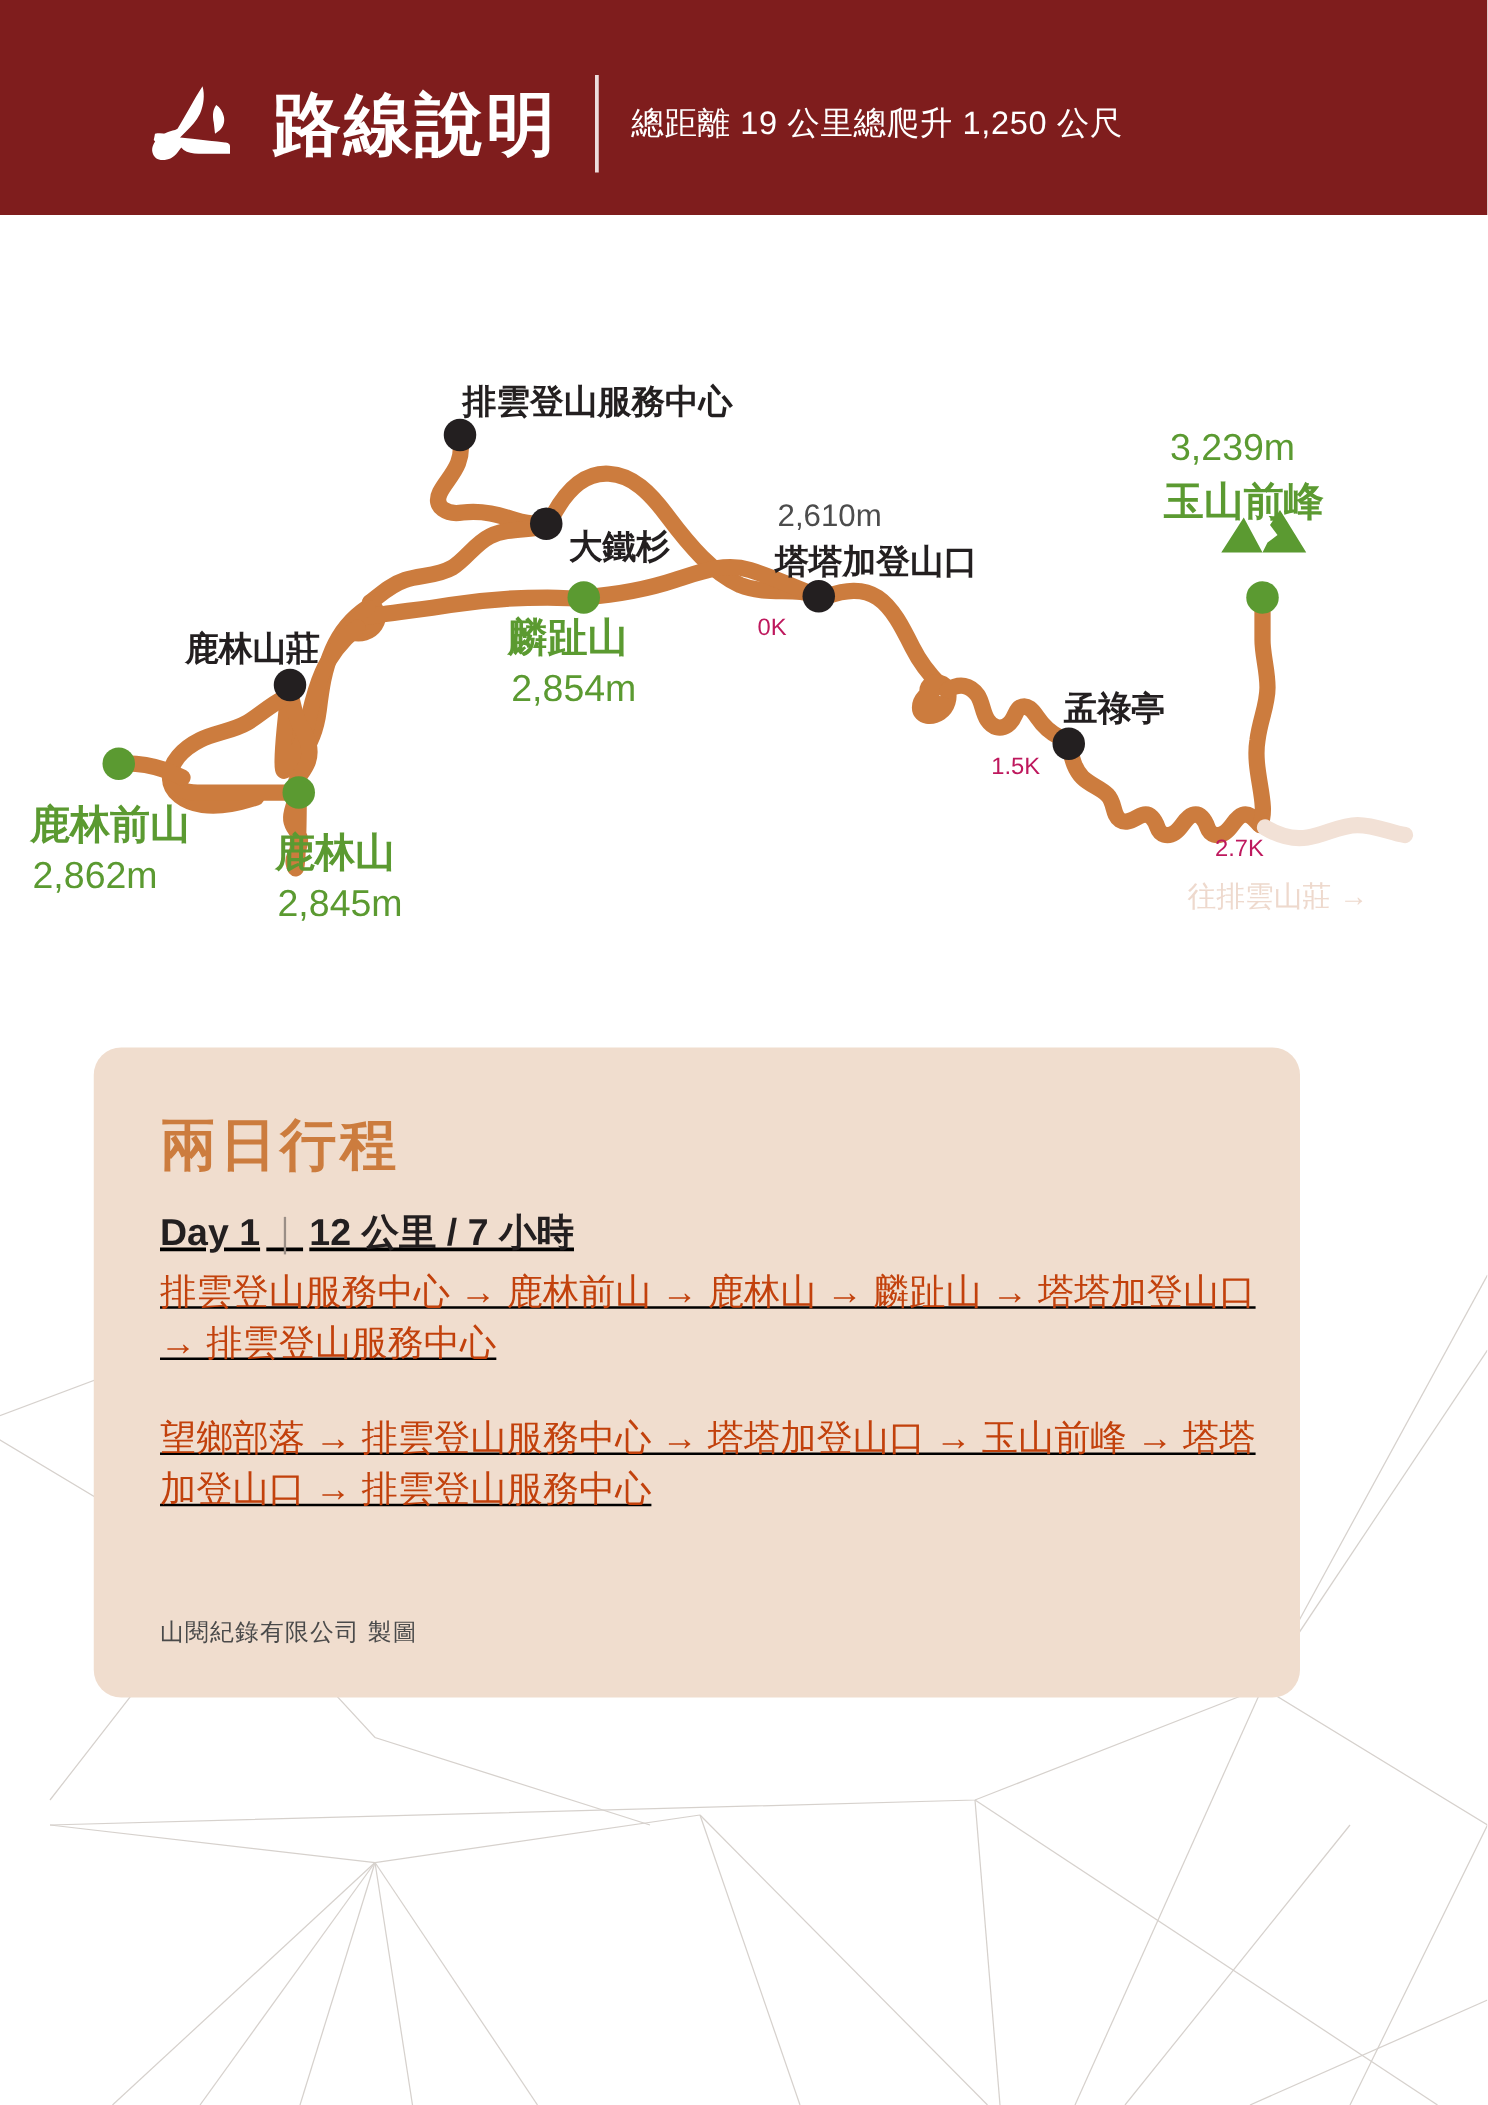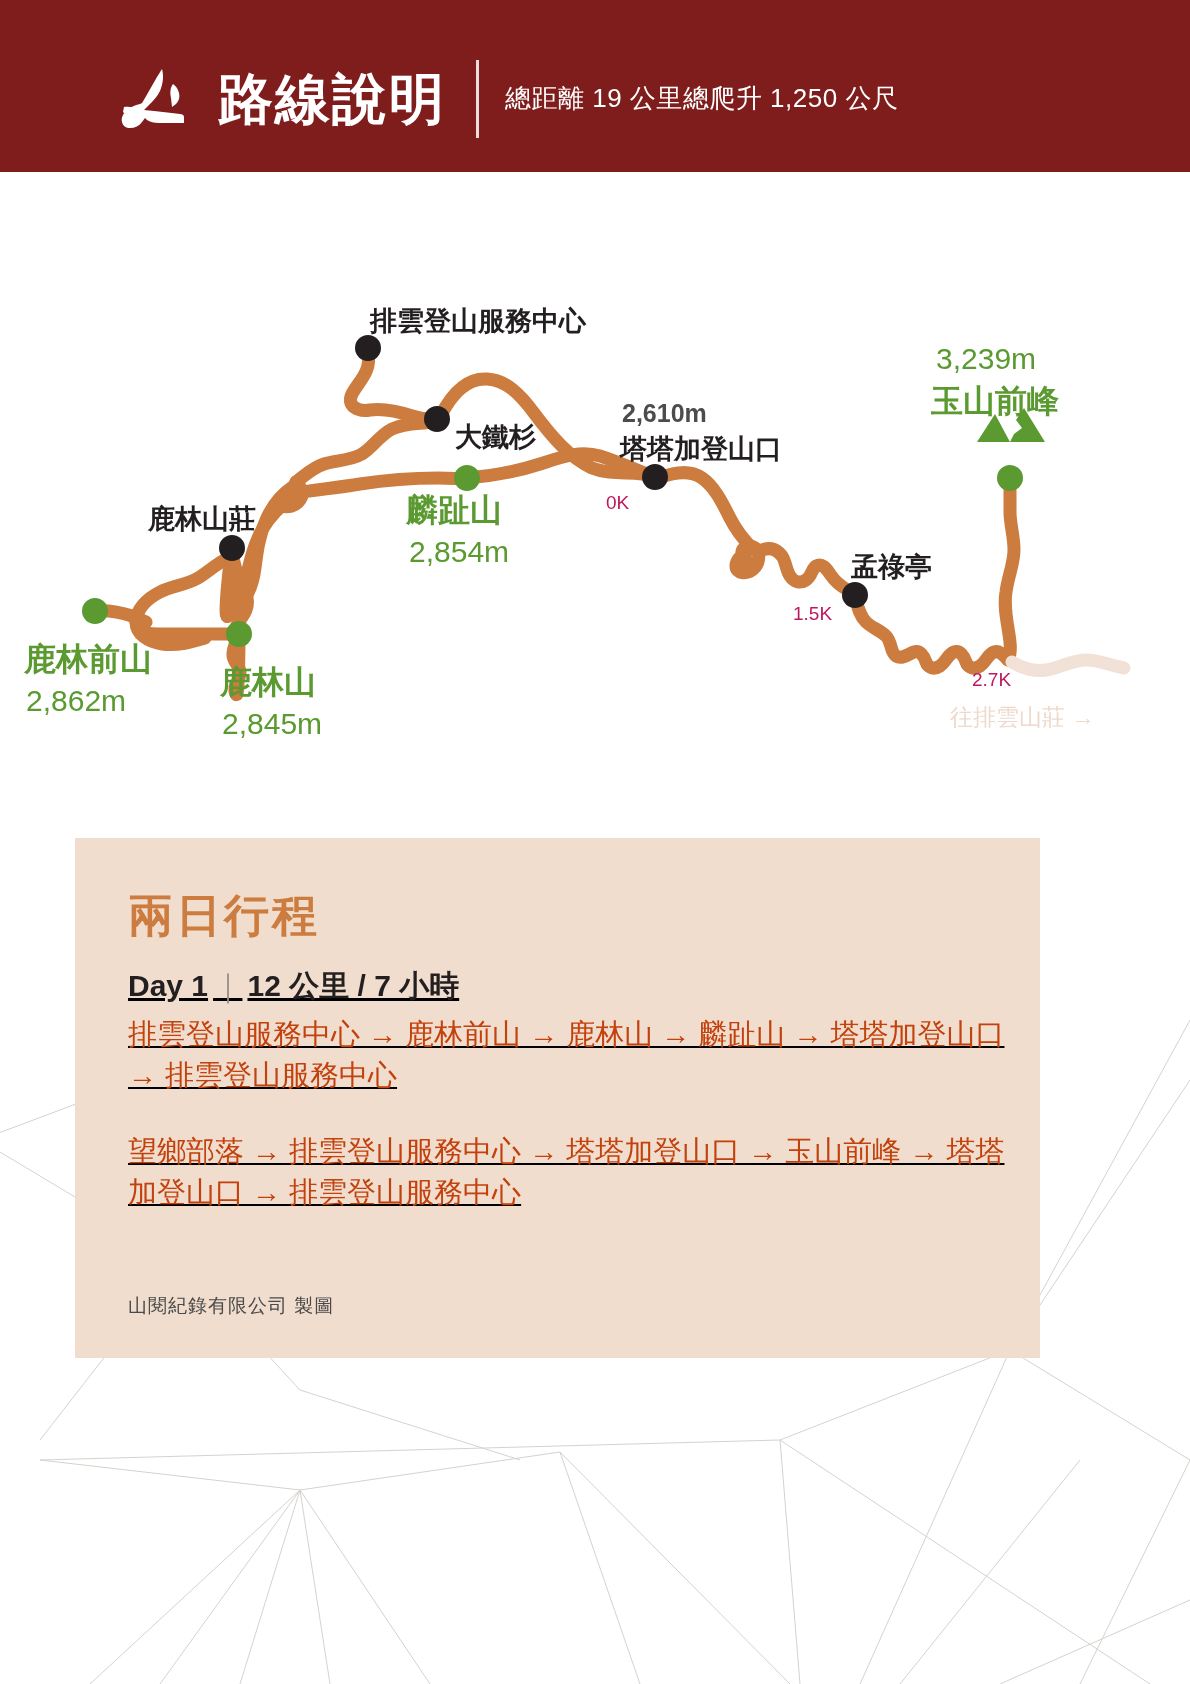--- a/index.html
+++ b/index.html
@@ -32,28 +32,29 @@
     font-size:26px;color:#ffffff;line-height:1.45;white-space:nowrap;
     letter-spacing:.5px;
   }
   
   #map-area{position:absolute;left:0;top:172px;width:946px;height:640px;}
   #map-svg{position:absolute;left:0;top:0;}
   .map-label{position:absolute;white-space:nowrap;line-height:1.12;}
   .lbl-black{color:#231f20;font-weight:bold;font-size:27px;}
   .lbl-green-name{color:#5b9a31;font-weight:bold;font-size:32px;}
   .lbl-green-elev{color:#5b9a31;font-weight:normal;font-size:30px;}
-  .lbl-gray-elev{color:#4c4c4c;font-weight:bold;font-size:25px;}
+  .lbl-gray-elev{color:#4c4c4c;font-weight:normal;font-size:25px;}
   .lbl-km{color:#be185d;font-weight:normal;font-size:19px;}
   .lbl-faint{color:#eed9cd;font-weight:normal;font-size:23px;}
   
   #bg-pattern{position:absolute;left:0;top:960px;width:1190px;height:724px;}
   #card{
     position:absolute;left:75px;top:838px;width:965px;height:520px;
     background:#f0ddce;
+    border-radius:22px;
   }
   #card-title{
     position:absolute;left:53px;top:48px;
     font-size:45px;font-weight:bold;color:#cc7c3e;letter-spacing:3px;
     font-family:"Liberation Serif","DejaVu Serif",serif;
   }
   .day-block{position:absolute;left:53px;width:880px;text-decoration:underline;}
   .day-head{
     font-size:30px;font-weight:bold;color:#231f20;margin-bottom:7px;
     white-space:nowrap;

